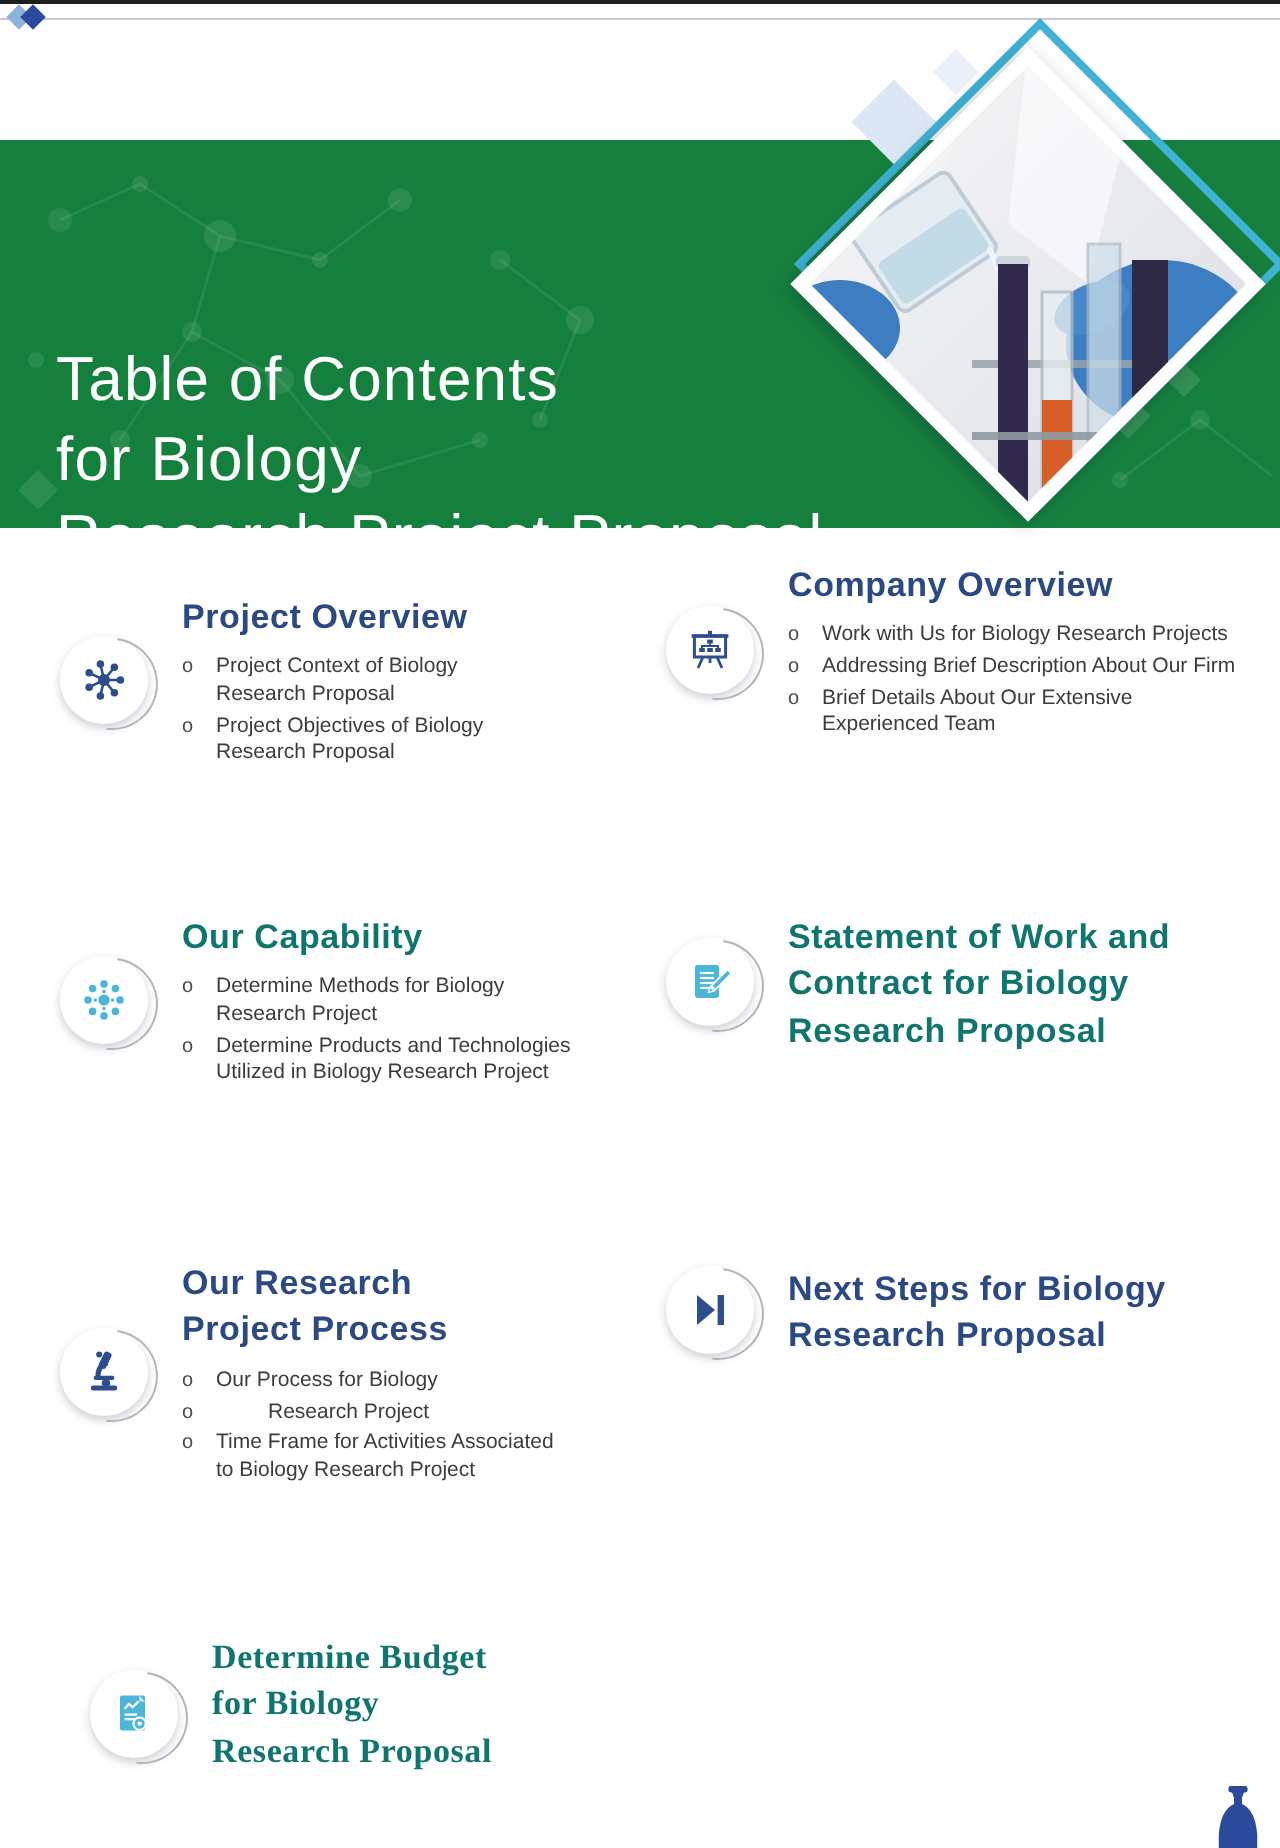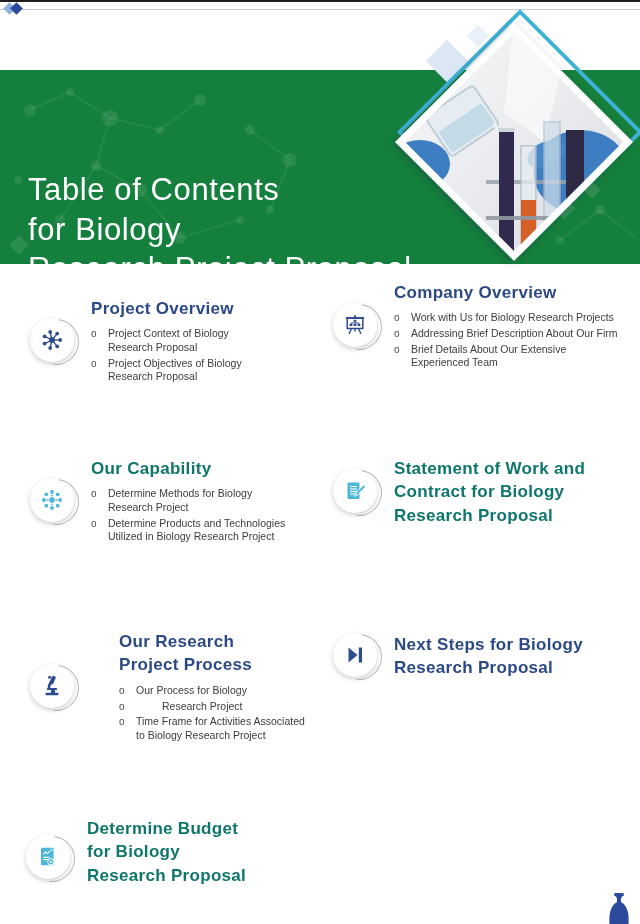--- a/index.html
+++ b/index.html
@@ -38,23 +38,23 @@
   .dd2{left:470px;top:26px;width:16px;height:16px;background:#e9f0f8;}
   .dd3{left:556px;top:198px;width:16px;height:16px;background:rgba(255,255,255,.13);}
   .dd4{left:586px;top:182px;width:12px;height:12px;background:rgba(255,255,255,.13);}
   .dd5{left:12px;top:236px;width:14px;height:14px;background:rgba(255,255,255,.10);}
   
   .toc-item{position:absolute;display:flex;align-items:center;}
   .s0{left:30px;top:292px;width:295px;}
   .s1{left:333px;top:276px;width:300px;}
   .s2{left:30px;top:452px;width:295px;}
   .s3{left:333px;top:452px;width:300px;}
-  .s4{left:30px;top:625px;width:295px;gap:28px;}
+  .s4{left:30px;top:625px;width:295px;}
   .s5{left:333px;top:628px;width:300px;}
-  .s6{left:26px;top:812px;width:295px;}
+  .s6{left:45px;top:812px;width:295px;font-family:Liberation Serif, serif;}
   .badge{
     position:relative;flex:none;width:44px;height:44px;border-radius:50%;background:#ffffff;
     box-shadow:0 2px 5px rgba(70,80,100,.28);display:flex;align-items:center;justify-content:center;
   }
   .badge::after{
     content:"";position:absolute;width:46px;height:46px;left:3px;top:1px;box-sizing:border-box;
     border:1.4px solid #b2b6bc;border-radius:50%;
     border-top-color:transparent;border-left-color:transparent;transform:rotate(-38deg);
   }
   .s6 .badge{margin-top:12px;}

